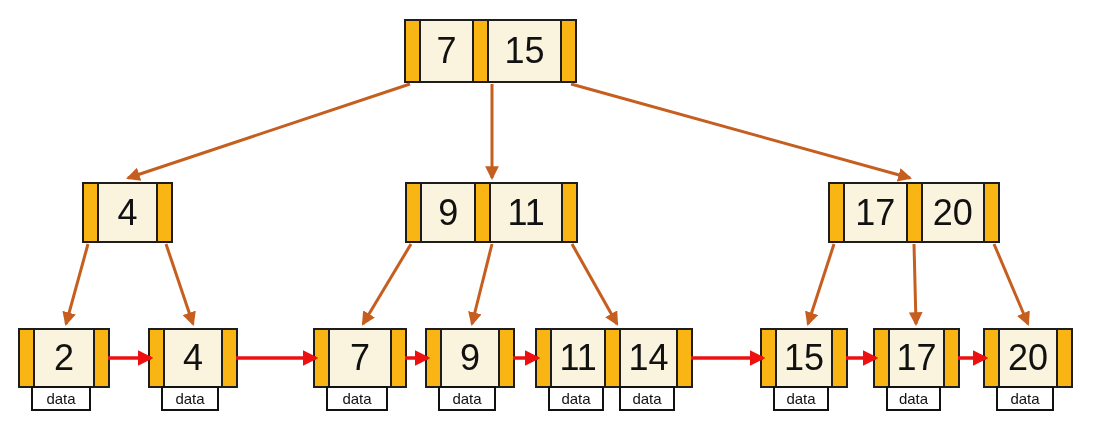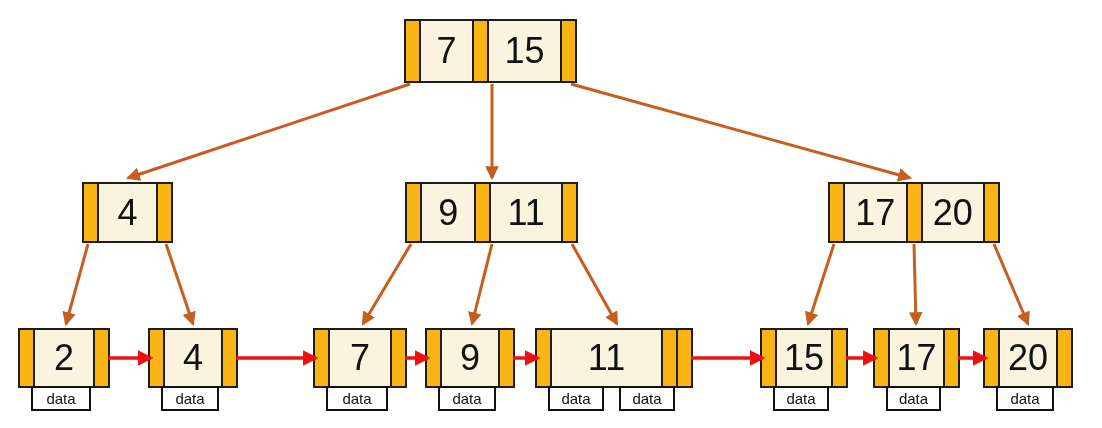--- a/index.html
+++ b/index.html
@@ -84,20 +84,21 @@
       <div class="cell" style="color: rgb(17, 17, 17);">9</div>
       <div class="bar" style="width: 13px; flex-basis: 13px; background: rgb(249, 181, 19);"></div>
     </div>
     <div class="databox" style="left: 438px; top: 386px; width: 58px; background: rgb(255, 255, 255); border-color: rgb(17, 17, 17);">
       <span>data</span>
     </div>
     <div class="node" style="left: 535px; top: 328px; width: 158px; height: 60px; border-color: rgb(29, 29, 29); background: rgb(250, 243, 222);">
       <div class="bar" style="width: 13px; flex-basis: 13px; background: rgb(249, 181, 19);"></div>
       <div class="cell" style="color: rgb(17, 17, 17);">11</div>
       <div class="bar" style="width: 13px; flex-basis: 13px; background: rgb(249, 181, 19);"></div>
+      <div class="cell" style="color: rgb(17, 17, 17);">14</div>
       <div class="bar" style="width: 13px; flex-basis: 13px; background: rgb(249, 181, 19);"></div>
     </div>
     <div class="databox" style="left: 548px; top: 386px; width: 56px; background: rgb(255, 255, 255); border-color: rgb(17, 17, 17);">
       <span>data</span>
     </div>
     <div class="databox" style="left: 619px; top: 386px; width: 56px; background: rgb(255, 255, 255); border-color: rgb(17, 17, 17);">
       <span>data</span>
     </div>
     <div class="node" style="left: 760px; top: 328px; width: 88px; height: 60px; border-color: rgb(29, 29, 29); background: rgb(250, 243, 222);">
       <div class="bar" style="width: 13px; flex-basis: 13px; background: rgb(249, 181, 19);"></div>

